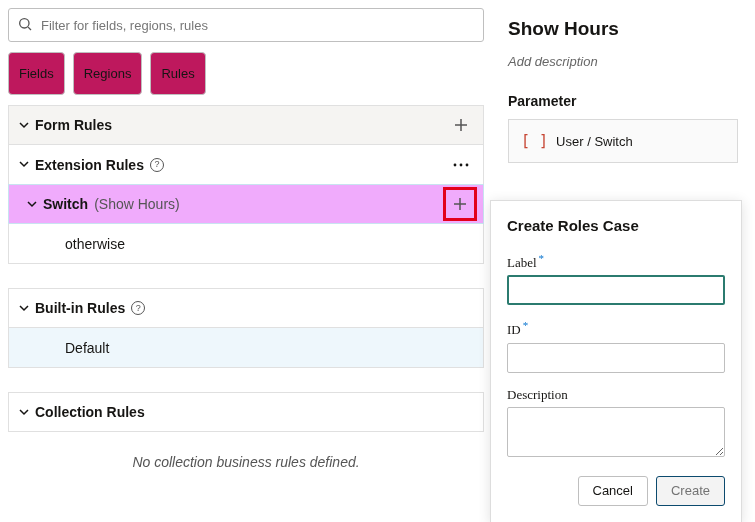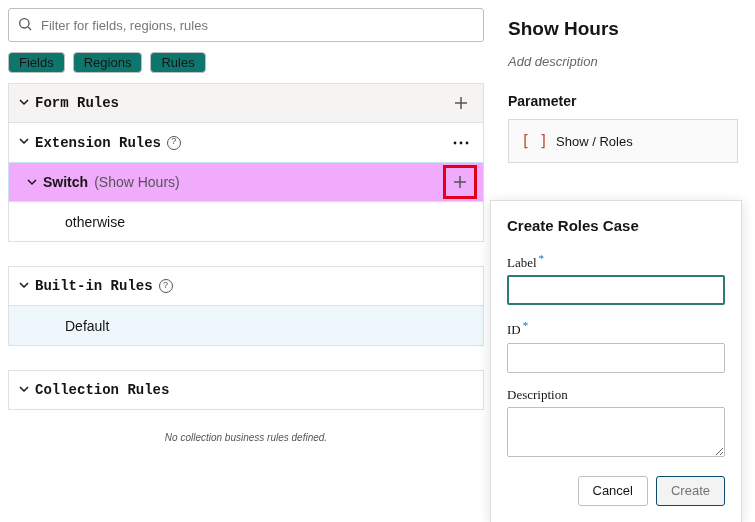--- a/index.html
+++ b/index.html
@@ -39,34 +39,33 @@
   }
   .search-input::placeholder { color: #777; }
   .chips {
     display: flex;
     gap: 8px;
     margin: 10px 0 10px 0;
   }
   .chip {
     border: 1px solid #bfbfbf;
     border-radius: 4px;
-    padding: 2px 10px;
+    padding: 13px 10px;
     font-size: 13px;
     cursor: pointer;
-    background: #0f766e;
+    background: #be185d;
   }
   .section-header {
     height: 40px;
     display: flex;
     align-items: center;
     border: 1px solid #e0e0e0;
     background: #f5f4f2;
     padding: 0 10px;
     gap: 6px;
-    font-family: Liberation Mono, monospace;
   }
   .section-header.light {
     background: #fff;
   }
   .section-header .title {
     font-weight: 700;
     font-size: 14px;
   }
   .section-header .spacer { flex: 1; }
   .chevron {
@@ -121,21 +120,21 @@
   }
   .default-row {
     background: #eef7fc;
   }
   .spacer-block { height: 24px; }
   .collection-empty {
     text-align: center;
     font-style: italic;
     color: #555;
     margin-top: 22px;
-    font-size: 10px;
+    font-size: 14px;
   }
   .help-icon {
     width: 14px; height: 14px;
     border: 1px solid #555;
     border-radius: 50%;
     display: inline-flex;
     align-items: center;
     justify-content: center;
     font-size: 9px;
     color: #555;
@@ -347,21 +346,21 @@
   <div class="collection-empty">No collection business rules defined.</div>
 
 </div>
 
 <div class="right-panel">
   <div class="rp-title">Show Hours</div>
   <div class="rp-subtitle">Add description</div>
   <div class="rp-section-label">Parameter</div>
   <div class="param-box">
     <span class="brackets">[ ]</span>
-    <span>Show / Roles</span>
+    <span>User / Switch</span>
   </div>
 </div>
 
 <div class="popover">
   <h3>Create Roles Case</h3>
 
   <div class="field-label">
     <span>Label</span><span class="req-star">*</span>
   </div>
   <input class="field-input focused" style="">

